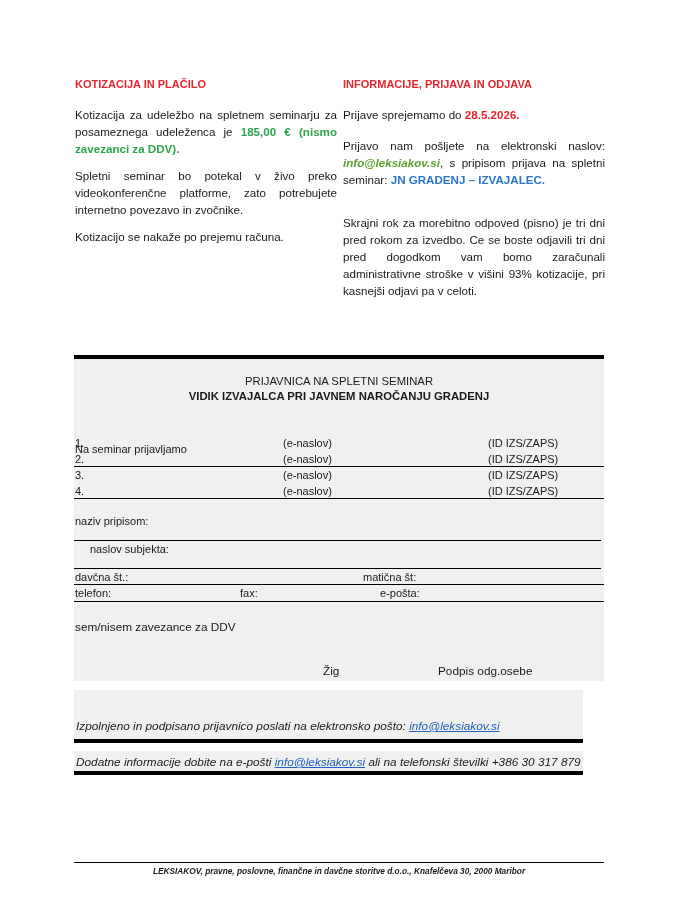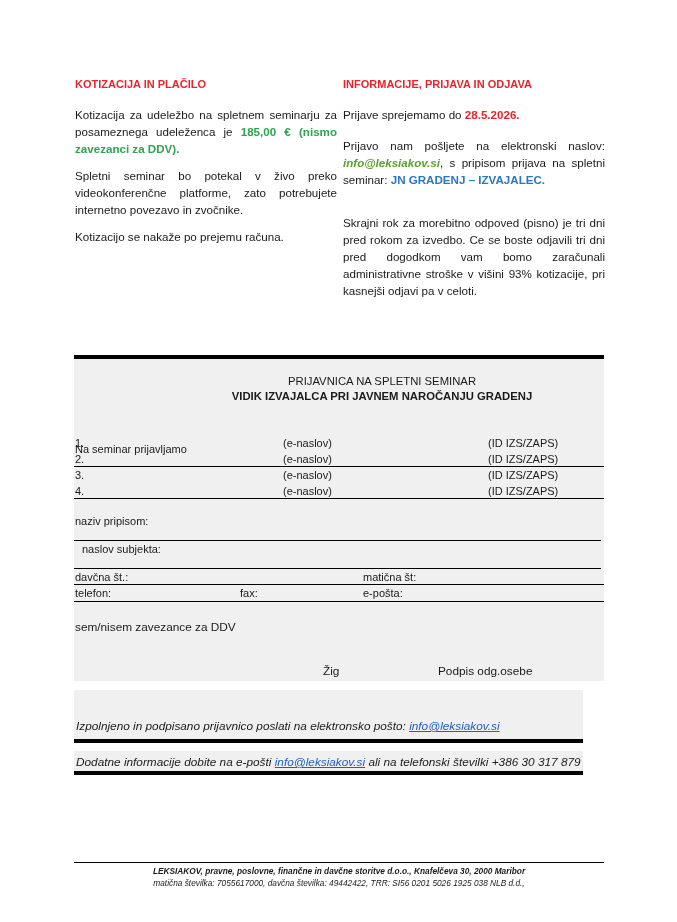--- a/index.html
+++ b/index.html
@@ -15,21 +15,21 @@
     .col p { margin: 0 0 10px 0; text-align: justify; }
     .green { color: #2ea44f; font-weight: bold; }
     .red { color: #e8242c; font-weight: bold; }
     .blue { color: #2a77c9; font-weight: bold; }
     .green-it { color: #5aa02c; font-weight: bold; font-style: italic; }
 
     .gray { background: #f0f0f0; }
     .thick-line { position: absolute; background: #000; height: 4px; }
     .thin-line { position: absolute; background: #000; height: 1.3px; }
 
-    .form-title { position: absolute; left: 82px; width: 530px; text-align: center; font-size: 11.3px; padding-left: 35px; }
+    .form-title { position: absolute; left: 74px; width: 530px; text-align: center; font-size: 11.3px; }
     .form-title.t1 { top: 375px; }
     .form-title.t2 { top: 390px; font-weight: bold; }
 
     .fl { position: absolute; font-size: 11px; white-space: nowrap; }
     .fl12 { position: absolute; font-size: 11.8px; white-space: nowrap; }
     .it { font-style: italic; }
     .link { color: #1f5fbf; text-decoration: underline; }
 
     .footer { position: absolute; left: 74px; width: 530px; text-align: center; font-size: 8.3px; font-style: italic; line-height: 12px; }
     .footer .f1 { font-weight: bold; }
@@ -73,43 +73,42 @@
 <div class="fl" style="left:488px; top:469px;">(ID IZS/ZAPS)</div>
 
 <div class="fl" style="left:75px; top:485px;">4.</div>
 <div class="fl" style="left:283px; top:485px;">(e-naslov)</div>
 <div class="fl" style="left:488px; top:485px;">(ID IZS/ZAPS)</div>
 <div class="thin-line" style="left:74px; top:498px; width:530px;"></div>
 
 <div class="fl" style="left:75px; top:515px;">naziv pripisom:</div>
 <div class="thin-line" style="left:74px; top:540px; width:527px;"></div>
 
-<div class="fl" style="left:60px; top:543px;padding-left:22px;">naslov subjekta:</div>
+<div class="fl" style="left:68px; top:543px;padding-left:22px;">naslov subjekta:</div>
 <div class="thin-line" style="left:74px; top:568px; width:527px;"></div>
 
 <div class="fl" style="left:75px; top:571px;">davčna št.:</div>
 <div class="fl" style="left:363px; top:571px;">matična št:</div>
 <div class="thin-line" style="left:74px; top:584px; width:530px;"></div>
 
 <div class="fl" style="left:75px; top:587px;">telefon:</div>
 <div class="fl" style="left:240px; top:587px;">fax:</div>
-<div class="fl" style="left:363px; top:587px;">e-pošta:</div>
+<div class="fl" style="left:380px; top:587px;">e-pošta:</div>
 <div class="thin-line" style="left:74px; top:601px; width:530px;"></div>
 
 <div class="fl12" style="left:75px; top:620px;">sem/nisem zavezance za DDV</div>
 
 <div class="fl12" style="left:75px; top:696px;">Kraj in datum:</div>
 <div class="fl12" style="left:323px; top:664px;">Žig</div>
 <div class="fl12" style="left:438px; top:664px;">Podpis odg.osebe</div>
 
 <div class="abs gray" style="left:74px; top:690px; width:509px; height:49px;"></div>
 <div class="fl12 it" style="left:76px; top:719px;"><span>Izpolnjeno in podpisano prijavnico poslati na elektronsko pošto: </span><span class="link">info@leksiakov.si</span></div>
 <div class="thick-line" style="left:74px; top:739px; width:509px;"></div>
 
 <div class="abs gray" style="left:74px; top:751px; width:509px; height:20px;"></div>
 <div class="fl12 it" style="left:76px; top:755px;"><span>Dodatne informacije dobite na e-pošti </span><span class="link">info@leksiakov.si</span><span> ali na telefonski številki +386 30 317 879</span></div>
 <div class="thick-line" style="left:74px; top:771px; width:509px;"></div>
 
 <div class="thin-line" style="left:74px; top:862px; width:530px; height:1px;"></div>
 <div class="footer" style="top:865px;">
   <div class="f1">LEKSIAKOV, pravne, poslovne, finančne in davčne storitve d.o.o., Knafelčeva 30, 2000 Maribor</div>
-  <div>matična številka: 7055617000, davčna številka: 49442422, TRR: SI56 0201 5026 1925 038 NLB d.d.,</div>
 </div>
 
 </body></html>

